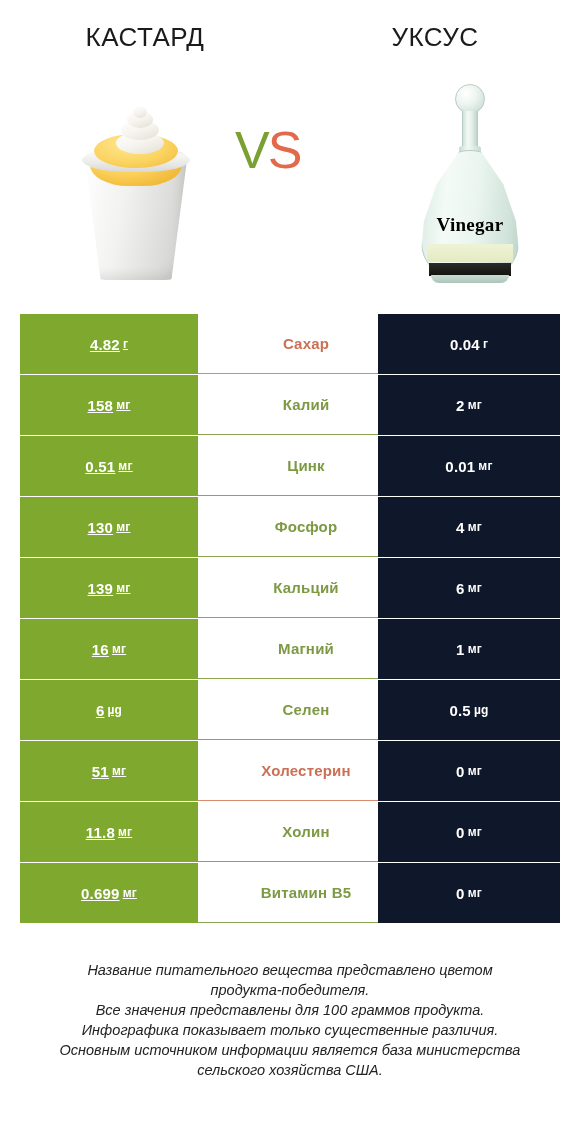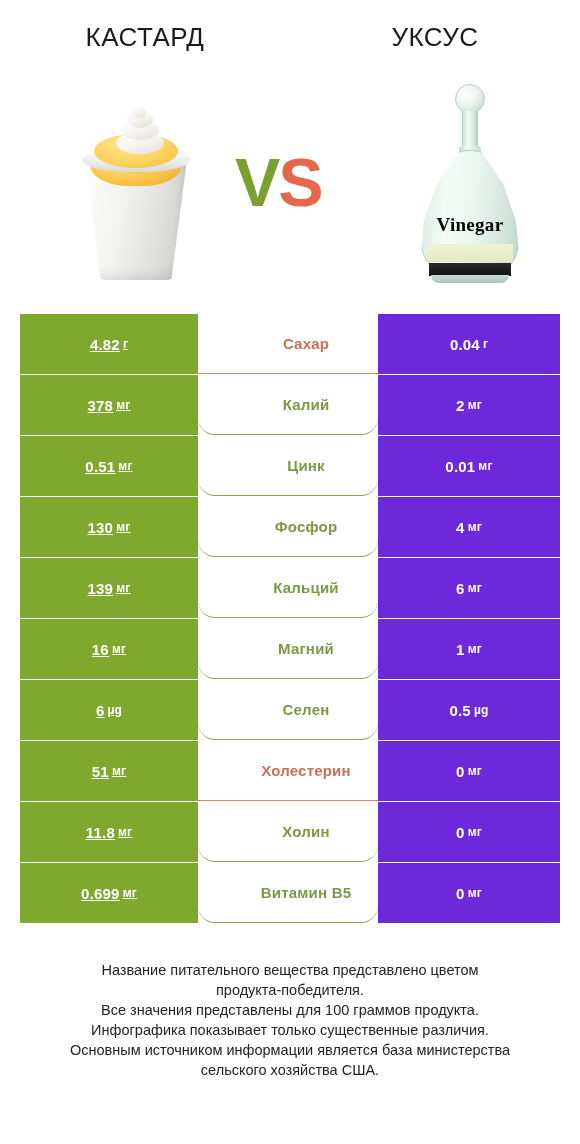--- a/index.html
+++ b/index.html
@@ -36,23 +36,23 @@
     text-align: center;
     white-space: nowrap;
   }
   .title-left  { left: 0;   width: 290px; }
   .title-right { left: 290px; width: 290px; }
 
   
   .vs {
     position: absolute;
     left: 235px;
-    top: 148px;
-    font-size: 68px;
-    font-weight: 700;
+    top: 124px;
+    font-size: 52px;
+    font-weight: 400;
     line-height: 1;
     letter-spacing: -2px;
     font-family: "Liberation Sans", "DejaVu Sans", sans-serif;
     white-space: nowrap;
   }
   .vs .v { color: #7ba032; }
   .vs .s { color: #e3694a; }
 
   
   .custard {
@@ -220,42 +220,43 @@
     color: #ffffff;
     text-decoration: underline;
   }
 
   .cell-mid {
     width: 180px;
     background: #ffffff;
     border-bottom: 1px solid transparent;
     padding-left: 36px;
   }
-  .cell-mid.win-green { color: #7d9943; border-bottom-color: #8aa650; border-radius: 17px; }
+  .cell-mid.win-green { color: #7d9943; border-bottom-color: #8aa650; }
   .cell-mid.win-orange { color: #cc7055; border-bottom-color: #d98b70; }
 
   .cell-right {
     width: 182px;
-    background: #6d28d9;
+    background: #0f172a;
     color: #ffffff;
   }
 
   .unit { font-weight: 700; font-size: 12px; margin-left: 3px; }
 
   
   .footer {
     position: absolute;
     left: 0;
     top: 960px;
     width: 580px;
     text-align: center;
     font-size: 14.5px;
     line-height: 20px;
     color: #232323;
     font-family: "Liberation Sans", "DejaVu Sans", sans-serif;
+    font-style: italic;
   }
   .footer div { padding: 0 18px; }
 </style>
 </head>
 <body>
 
 <div class="page">
 
   <div class="header">
 
@@ -298,21 +299,21 @@
           <span class="unit">г</span>
         </div>
         <div class="cell cell-mid win-orange">Сахар</div>
         <div class="cell cell-right">
           <span>0.04</span>
           <span class="unit">г</span>
         </div>
       </div>
       <div class="row">
         <div class="cell cell-left">
-          <span>378</span>
+          <span>158</span>
           <span class="unit">мг</span>
         </div>
         <div class="cell cell-mid win-green">Калий</div>
         <div class="cell cell-right">
           <span>2</span>
           <span class="unit">мг</span>
         </div>
       </div>
       <div class="row">
         <div class="cell cell-left">

